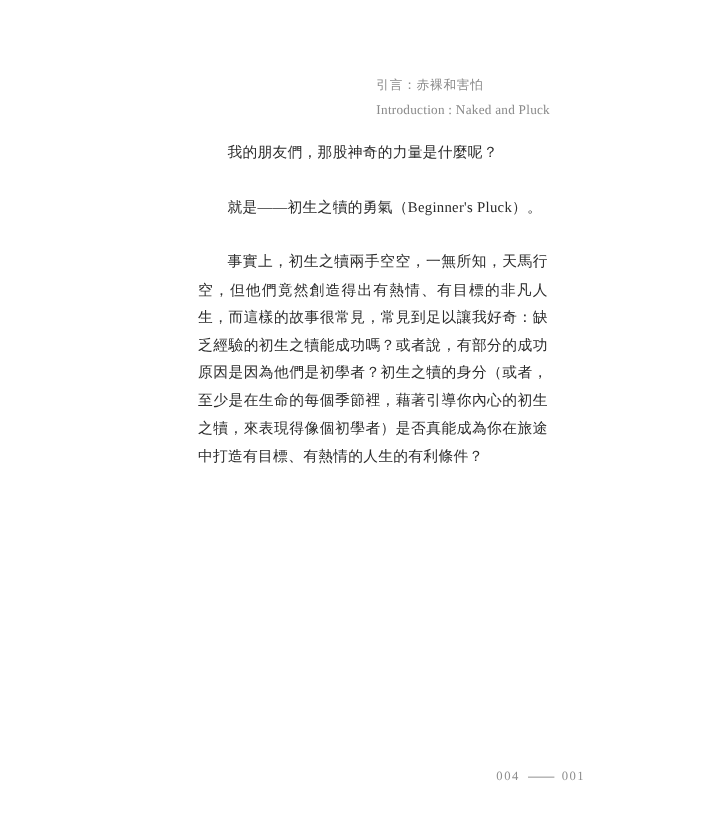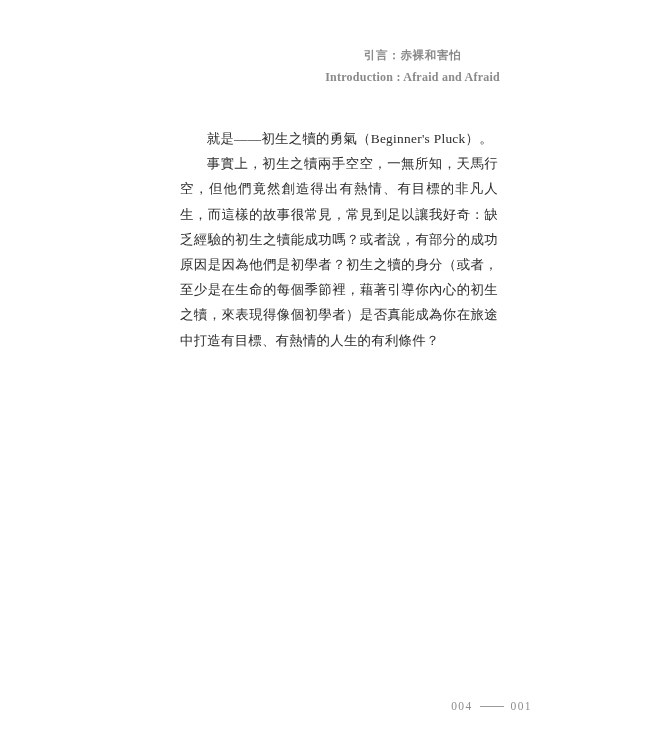--- a/index.html
+++ b/index.html
@@ -18,26 +18,25 @@
 
   .page {
     position: absolute;
     inset: 0;
     background: #ffffff;
   }
 
   
   .running-head {
     position: absolute;
-    top: 47px;
+    top: 70px;
     right: 150px;
-    text-align: center;
+    text-align: left;
     line-height: 1.55;
     color: #7b7b7b;
-    font-weight: bold;
   }
   .rh-cn {
     font-size: 11.5px;
     letter-spacing: 0.06em;
     color: #8a8a8a;
     white-space: nowrap;
   }
   .rh-en {
     font-size: 12px;
     letter-spacing: 0.02em;
@@ -63,20 +62,21 @@
     letter-spacing: 0.02em;
     color: #2b2b2b;
   }
   p.para.indent {
     text-indent: 2em;
   }
   p.gap-after {
     margin-bottom: 25px;
   }
   p.gap-after-small {
+    margin-bottom: 24px;
   }
 
   sup.fn {
     font-size: 8px;
     vertical-align: super;
     line-height: 0;
     margin-left: 1px;
     color: #2b2b2b;
   }
 
@@ -99,25 +99,26 @@
     background: #9b9b9b;
   }
 </style>
 </head>
 <body>
 
 <div class="page">
 
   <div class="running-head">
     <div class="rh-cn">引言：赤裸和害怕</div>
-    <div class="rh-en">Introduction : Afraid and Afraid</div>
+    <div class="rh-en">Introduction : Naked and Pluck</div>
   </div>
 
   <div class="text-block">
 
+    <p class="para indent gap-after">我的朋友們，那股神奇的力量是什麼呢？</p>
 
     <p class="para indent gap-after-small">就是——初生之犢的勇氣（Beginner's Pluck）。</p>
 
 
 
     <p class="para indent">事實上，初生之犢兩手空空，一無所知，天馬行空，但他們竟然創造得出有熱情、有目標的非凡人生，而這樣的故事很常見，常見到足以讓我好奇：缺乏經驗的初生之犢能成功嗎？或者說，有部分的成功原因是因為他們是初學者？初生之犢的身分（或者，至少是在生命的每個季節裡，藉著引導你內心的初生之犢，來表現得像個初學者）是否真能成為你在旅途中打造有目標、有熱情的人生的有利條件？</p>
 
   </div>
 
   <div class="folio">

